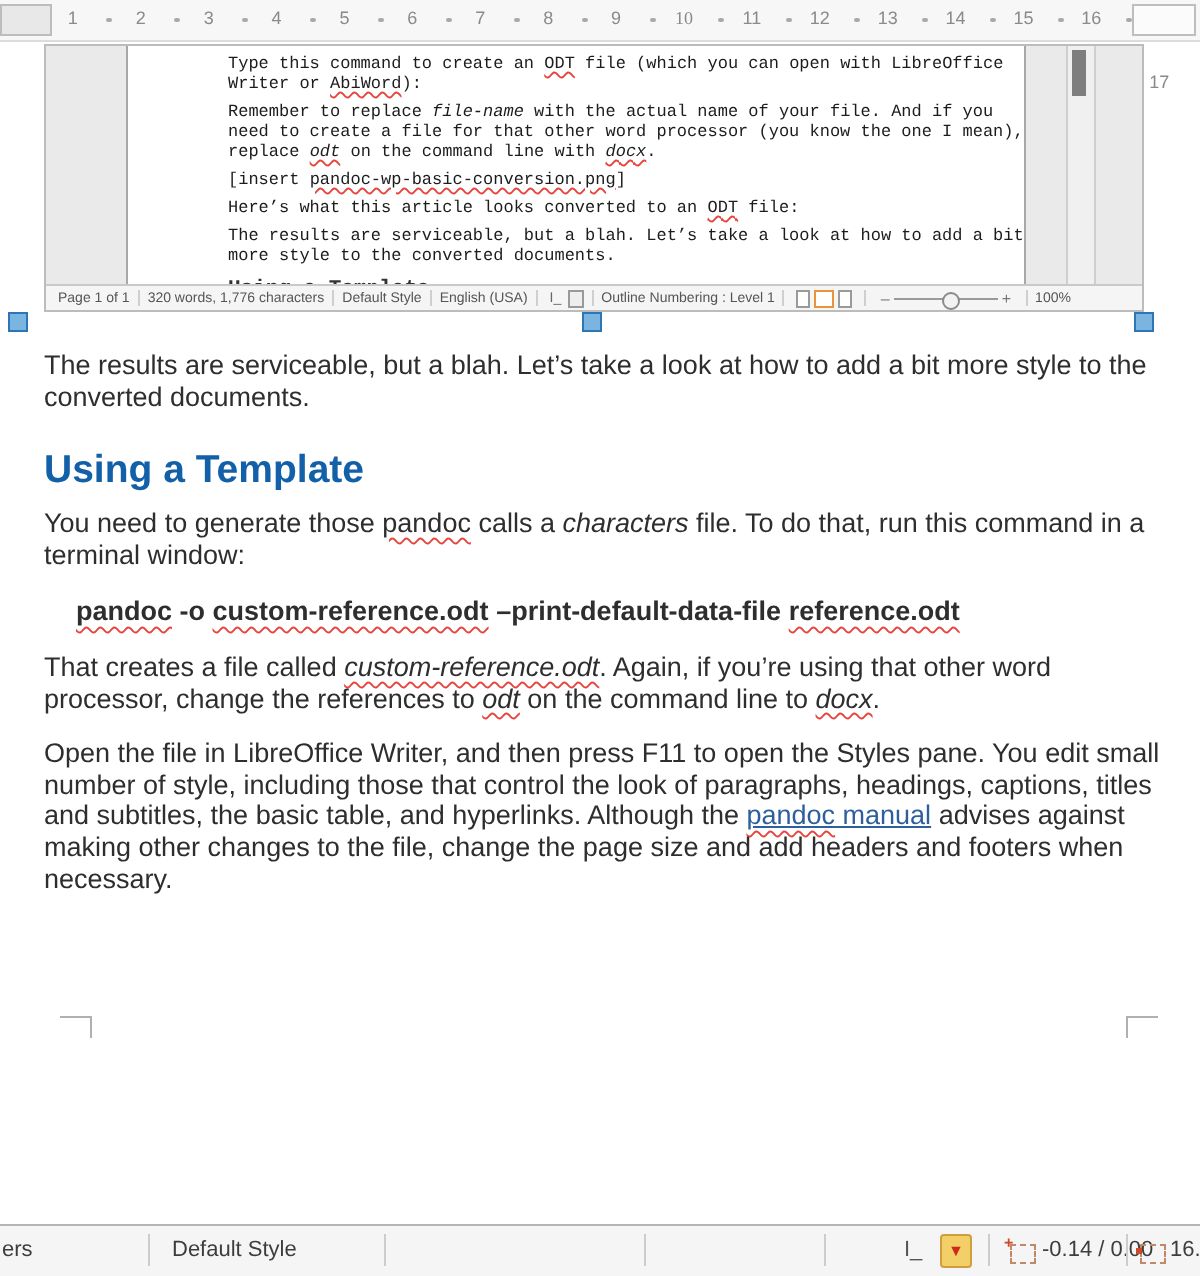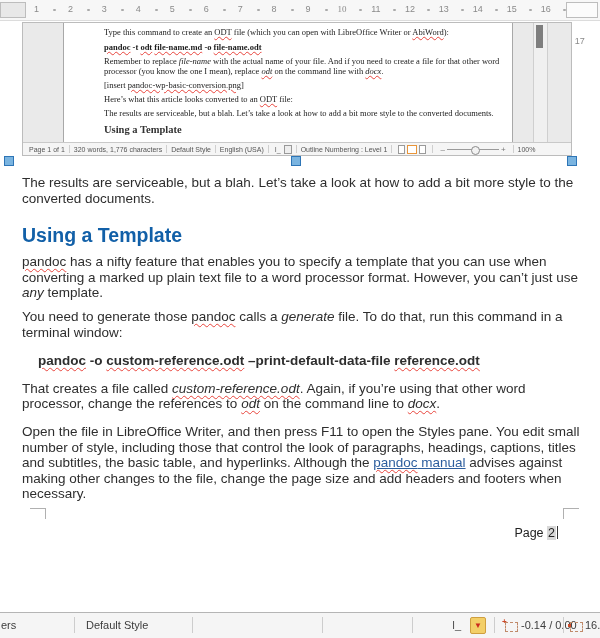--- a/index.html
+++ b/index.html
@@ -17,22 +17,22 @@
   .rtick{position:absolute;top:9px;width:3px;height:2px;background:#aaa;border-radius:1px;}
 
   
   .shot{position:absolute;left:22px;top:22px;width:550px;height:134px;background:#eaeaea;
         border:1px solid #bcbcbc;box-sizing:border-box;overflow:hidden;}
   .shot-page{position:absolute;left:40px;top:-1px;width:448px;height:124px;background:#fff;
         border:1px solid #a8a8a8;}
   .shot-scroll{position:absolute;left:510px;top:0;width:13px;height:122px;background:#f0f0f0;
         border-left:1px solid #cfcfcf;border-right:1px solid #cfcfcf;}
   .shot-thumb{position:absolute;left:2px;top:2px;width:7px;height:23px;background:#7e7e7e;}
-  .shot-text{position:absolute;left:81px;top:0px;width:405px;
-        font-family:Liberation Serif, serif;color:#1c1c1c;}
+  .shot-text{position:absolute;left:91px;top:0px;width:405px;
+        font-family:Liberation Mono, monospace;color:#1c1c1c;}
   .shot-status{position:absolute;left:0;bottom:0;width:100%;height:12px;background:#f5f5f5;
         border-top:1px solid #c9c9c9;display:flex;align-items:center;font-size:7px;color:#555;
         white-space:nowrap;}
   .ssep{width:1px;height:8px;background:#cfcfcf;margin:0 4px;flex:none;}
   .sitem{flex:none;}
   .mini-ibeam{font-size:7px;color:#666;margin-left:2px;}
   .mini-flag{display:inline-block;width:6px;height:7px;border:1px solid #999;background:#eee;
         font-size:5px;line-height:7px;text-align:center;color:#888;margin-left:3px;}
   .vicons{display:flex;align-items:center;gap:2px;margin:0 2px;}
   .vic{display:inline-block;width:5px;height:7px;border:1px solid #9a9a9a;background:#fff;}
@@ -134,21 +134,20 @@
         <span class="rnum" style="left: 545.7px;">16</span>
         <span class="rtick" style="left: 562.675px;"></span>
         <span class="rnum" style="left: 579.65px; margin-top: 32px;">17</span>
       </div>
   </div>
 
   <div class="shot">
     <div class="shot-page"></div>
     <div class="shot-text">
         <div class="para ebody"><span class="">Type this command to create an </span><span class="sq">ODT</span><span class=""> file (which you can open with LibreOffice Writer or </span><span class="sq">AbiWord</span><span class="">):</span></div>
-        <div class="para ecmd"><span class="b"><span class="sq">pandoc</span></span><span class="b"> -t </span><span class="b"><span class="sq">odt</span></span><span class="b"> </span><span class="b"><span class="sq">file-name.md</span></span><span class="b"> -o </span><span class="b"><span class="sq">file-name.odt</span></span></div>
         <div class="para ebody"><span class="">Remember to replace </span><span class="i">file-name</span><span class=""> with the actual name of your file. And if you need to create a file for that other word processor (you know the one I mean), replace </span><span class="i"><span class="sq">odt</span></span><span class=""> on the command line with </span><span class="i"><span class="sq">docx</span></span><span class="">.</span></div>
         <div class="para ebody"><span class="">[insert </span><span class="sq">pandoc-wp-basic-conversion.png</span><span class="">]</span></div>
         <div class="para ebody"><span class="">Here’s what this article looks converted to an </span><span class="sq">ODT</span><span class=""> file:</span></div>
         <div class="para ebody"><span class="">The results are serviceable, but a blah. Let’s take a look at how to add a bit more style to the converted documents.</span></div>
         <div class="para eh"><span class="">Using a Template</span></div>
       </div>
     <div class="shot-scroll">
       <div class="shot-thumb"></div>
     </div>
     <div class="shot-status">
@@ -183,32 +182,28 @@
     </div>
   </div>
 
   <div class="handle" style="left:4px;top:156px"></div>
   <div class="handle" style="left:291px;top:156px"></div>
   <div class="handle" style="left:567px;top:156px"></div>
 
   <div class="doc">
       <div class="para body"><span class="">The results are serviceable, but a blah. Let’s take a look at how to add a bit more style to the converted documents.</span></div>
       <div class="para h1"><span class="">Using a Template</span></div>
-      <div class="para body"><span class="sq">pandoc</span><span class=""> has a nifty feature that enables you to specify a template that you can use when converting a marked up plain text file to a word processor format. However, you can’t just use </span><span class="i">any</span><span class=""> template.</span></div>
-      <div class="para body"><span class="">You need to generate those </span><span class="sq">pandoc</span><span class=""> calls a </span><span class="i">generate</span><span class=""> file. To do that, run this command in a terminal window:</span></div>
+      <div class="para body"><span class="">You need to generate those </span><span class="sq">pandoc</span><span class=""> calls a </span><span class="i">characters</span><span class=""> file. To do that, run this command in a terminal window:</span></div>
       <div class="para cmd"><span class="sq">pandoc</span><span class=""> -o </span><span class="sq">custom-reference.odt</span><span class=""> –print-default-data-file </span><span class="sq">reference.odt</span></div>
       <div class="para bodysp"><span class="">That creates a file called </span><span class="i"><span class="sq">custom-reference.odt</span></span><span class="">. Again, if you’re using that other word processor, change the references to </span><span class="i"><span class="sq">odt</span></span><span class=""> on the command line to </span><span class="i"><span class="sq">docx</span></span><span class="">.</span></div>
       <div class="para bodysp"><span class="">Open the file in LibreOffice Writer, and then press F11 to open the Styles pane. You edit small number of style, including those that control the look of paragraphs, headings, captions, titles and subtitles, the basic table, and hyperlinks. Although the </span><span class="link"><span class="sq">pandoc</span></span><span class="link"> manual</span><span class=""> advises against making other changes to the file, change the page size and add headers and footers when necessary.</span></div>
     </div>
 
   <div class="corner corner-l"></div>
   <div class="corner corner-r"></div>
-  <div class="pageno">
-    <span>Page </span><span class="fieldshade">2</span><span class="cursorline"></span>
-  </div>
 
   <div class="statusbar">
     <span class="sb" style="left:1px">ers</span>
     <span class="sbsep" style="left:74px"></span>
     <span class="sb" style="left:86px">Default Style</span>
     <span class="sbsep" style="left:192px"></span>
     <span class="sbsep" style="left:322px"></span>
     <span class="sbsep" style="left:412px"></span>
     <span class="sb ibeam" style="left:452px">I_</span>
     <span class="anchor-ic" style="left:470px"><span>▼</span></span>

